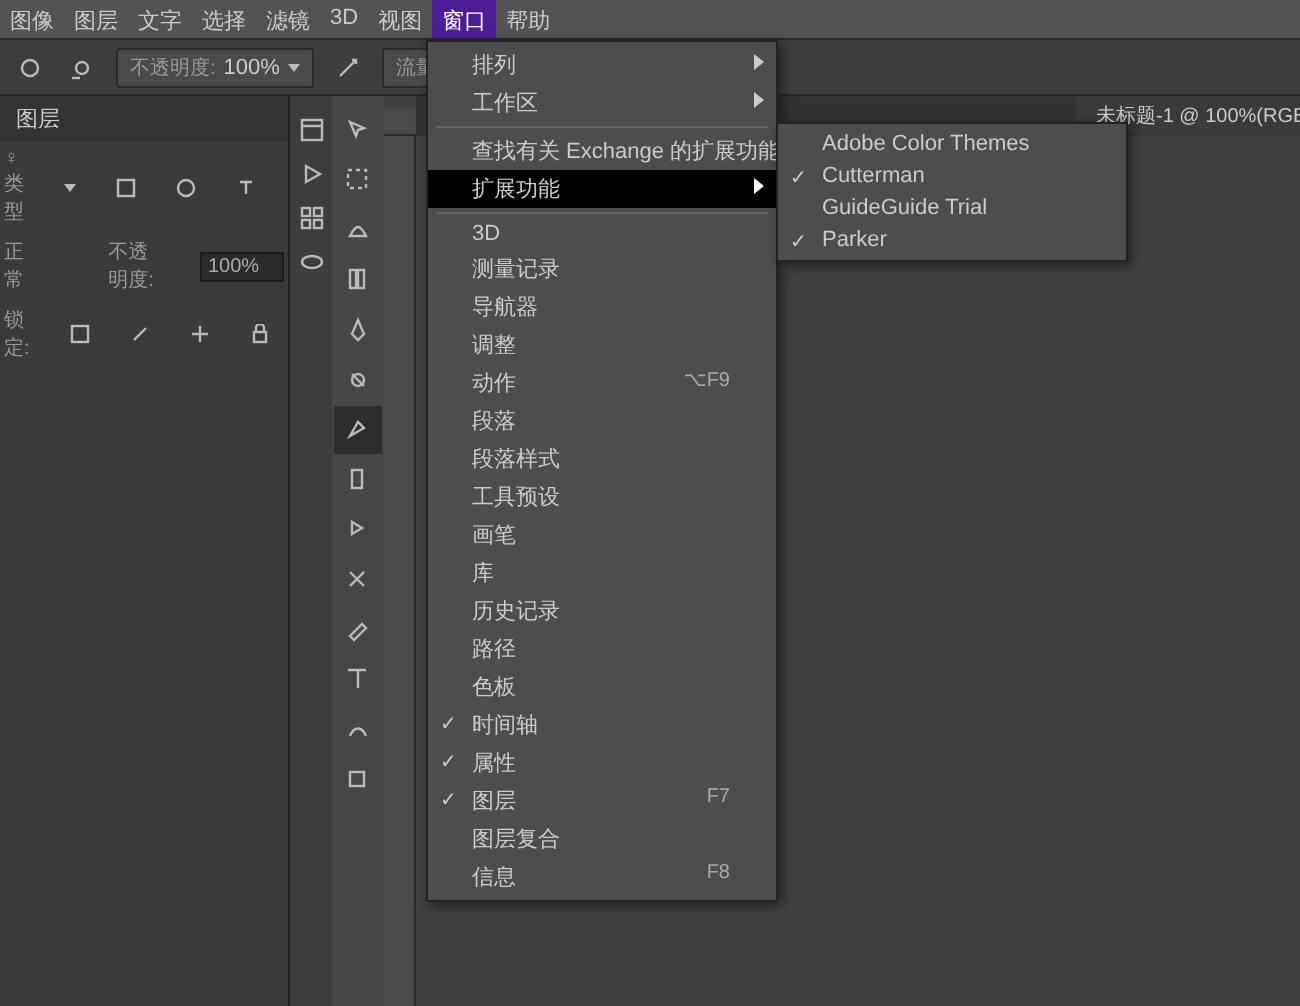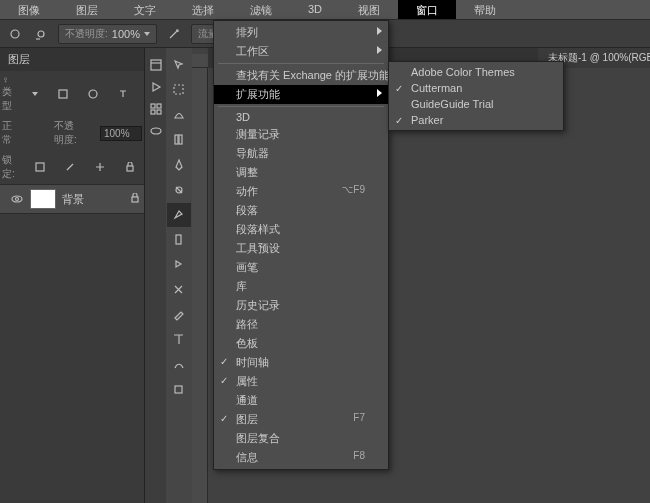--- a/index.html
+++ b/index.html
@@ -1,19 +1,19 @@
 <!DOCTYPE html>
 <html><head>
 <meta charset="utf-8">
 <style>
 *{margin:0;padding:0;box-sizing:border-box;font-family:"Microsoft YaHei",sans-serif;font-size:11px;color:#ccc}
 body{background:#414141;width:650px;height:503px;overflow:hidden;position:relative}
 .menubar{height:20px;background:#535353;display:flex;border-bottom:1px solid #2a2a2a}
-.menubar span{padding:3px 18px;cursor:default}
-.menubar .active{background:#000000;color:#fff}
+.menubar span{padding:3px 5px;cursor:default}
+.menubar .active{background:#4c1d95;color:#fff}
 .optbar{height:28px;background:#3d3d3d;display:flex;align-items:center;padding:0 6px;gap:8px;border-bottom:1px solid #252525}
 .optbar .sel{background:#4a4a4a;padding:2px 6px;border:1px solid #2a2a2a;border-radius:2px;display:flex;align-items:center;gap:4px}
 .caret{width:0;height:0;border-left:3px solid transparent;border-right:3px solid transparent;border-top:4px solid #bbb}
 .iconbtn{width:18px;height:18px;display:flex;align-items:center;justify-content:center}
 .layers{position:absolute;left:0;top:48px;width:145px;background:#3a3a3a;height:455px;border-right:1px solid #222}
 .layers .hdr{padding:4px 8px;background:#333}
 .layers .row{display:flex;align-items:center;padding:3px 2px;gap:20px}
 .layers .row input{background:#2a2a2a;border:1px solid #1a1a1a;width:42px;color:#aaa;font-size:10px;padding:1px 3px}
 .tiny{font-size:10px;color:#999}
 .layer-item{display:flex;align-items:center;background:#4a4a4a;padding:4px;border-top:1px solid #2a2a2a;border-bottom:1px solid #2a2a2a}
@@ -151,33 +151,20 @@
     <span class="iconbtn">
         <svg width="10" height="10">
           <rect x="2" y="4" width="6" height="5"></rect>
           <path d="M3 4V2a2 2 0 0 1 4 0v2"></path>
         </svg>
       </span>
     <span style="flex:1"></span>
     <span class="tiny">填充:</span>
     <input value="100%" style="">
   </div>
-  <div class="layer-item">
-    <span class="eye"><svg width="14" height="14">
-          <ellipse cx="7" cy="7" rx="5" ry="3"></ellipse>
-          <circle cx="7" cy="7" r="1.5"></circle>
-        </svg></span>
-    <span class="thumb"></span>
-    <span>背景</span>
-    <span style="flex:1"></span>
-    <span><svg width="10" height="10">
-          <rect x="2" y="4" width="6" height="5"></rect>
-          <path d="M3 4V2a2 2 0 0 1 4 0v2"></path>
-        </svg></span>
-  </div>
 </div>
 
 <div class="workspace">
   <div class="sidecol">
     <div class="sic">
         <svg width="14" height="14">
           <rect x="2" y="2" width="10" height="10"></rect>
           <path d="M2 5h10"></path>
         </svg>
       </div>
@@ -341,23 +328,20 @@
     </div>
     <div class="mi">
       <span class="chk">✓</span>
       <span>时间轴</span>
     </div>
     <div class="mi">
       <span class="chk">✓</span>
       <span>属性</span>
     </div>
     <div class="mi">
-      <span>通道</span>
-    </div>
-    <div class="mi">
       <span class="chk">✓</span>
       <span>图层</span>
       <span class="sc">F7</span>
     </div>
     <div class="mi">
       <span>图层复合</span>
     </div>
     <div class="mi">
       <span>信息</span>
       <span class="sc">F8</span>

